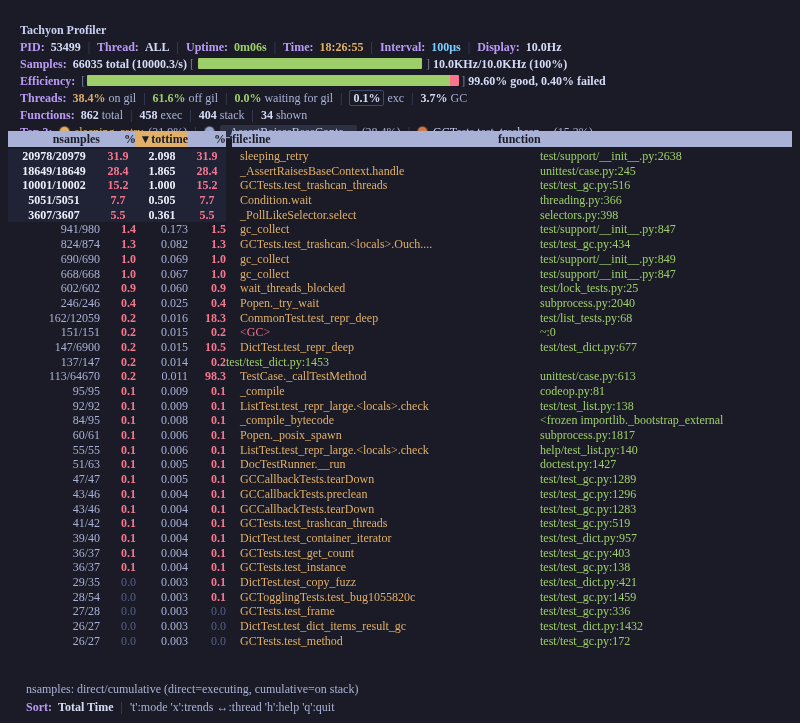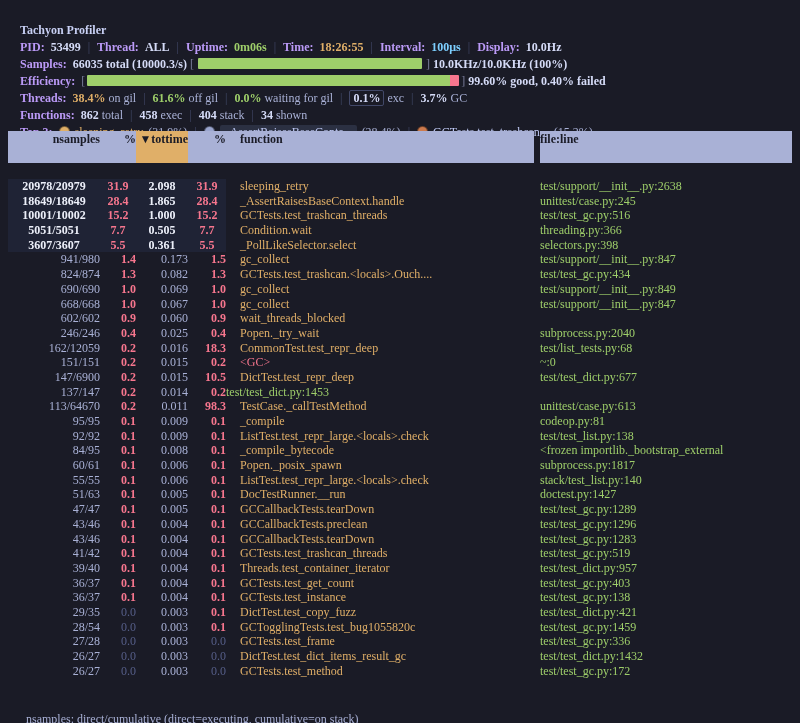--- a/index.html
+++ b/index.html
@@ -32,21 +32,21 @@
          vertical-align:-1px;border:1px solid rgba(0,0,0,.45);}
   .gold{background:#e0af68;}
   .silver{background:#9aa5ce;}
   .bronze{background:#cc7a4e;}
   .top-name{color:#c0caf5;}
   .top-name-1{color:#e0af68;}
   .top-hl{background:#2b3042;border-radius:2px;padding:0 4px;}
   .top-pct{color:#a9b1d6;margin-left:5px;}
 
   
-  .thead{display:flex;margin:7px 8px 16px 8px;height:32px;line-height:16px;
+  .thead{display:flex;margin:7px 8px 2px 8px;height:16px;line-height:16px;
          font-weight:bold;color:#1a1b26;white-space:pre;}
   .thead .cell{background:#a9b1d6;}
   .thead .h-tottime{background:#e0af68;}
   .thead .h-file{margin-left:6px;}
   .cell{display:block;box-sizing:border-box;}
   .c-n{width:92px;text-align:right;}
   .c-p{width:36px;text-align:right;}
   .c-t{width:52px;text-align:right;}
   .c-p2{width:38px;text-align:right;}
   .c-f{flex:1;padding-left:14px;overflow:hidden;text-align:left;}
@@ -97,52 +97,52 @@
 
   <div class="line">
     <span class="lab">Top 3:</span><span class="medal gold"></span><span class="top-name top-name-1">sleeping_retry</span><span class="top-pct">(31.9%)</span><span class="sep">|</span><span class="medal silver"></span><span class="top-name top-hl">_AssertRaisesBaseConte...</span><span class="top-pct">(28.4%)</span><span class="sep">|</span><span class="medal bronze"></span><span class="top-name">GCTests.test_trashcan...</span><span class="top-pct">(15.2%)</span>
   </div>
 
   <div class="thead">
     <span class="cell c-n">nsamples</span>
     <span class="cell c-p">%</span>
     <span class="cell c-t h-tottime">▼tottime</span>
     <span class="cell c-p2">%</span>
+    <span class="cell c-file h-file">file:line</span>
     <span class="cell c-f">function</span>
-    <span class="cell c-file h-file">file:line</span>
   </div>
 
   <div class="tbody">
       <div class="trow hot"><span class="cell c-n hi">20978/20979</span><span class="cell c-p redv">31.9</span><span class="cell c-t hi">2.098</span><span class="cell c-p2 redv">31.9</span><span class="cell c-f">sleeping_retry</span><span class="cell c-file">test/support/__init__.py:2638</span></div>
       <div class="trow hot"><span class="cell c-n hi">18649/18649</span><span class="cell c-p redv">28.4</span><span class="cell c-t hi">1.865</span><span class="cell c-p2 redv">28.4</span><span class="cell c-f">_AssertRaisesBaseContext.handle</span><span class="cell c-file">unittest/case.py:245</span></div>
       <div class="trow hot"><span class="cell c-n hi">10001/10002</span><span class="cell c-p redv">15.2</span><span class="cell c-t hi">1.000</span><span class="cell c-p2 redv">15.2</span><span class="cell c-f">GCTests.test_trashcan_threads</span><span class="cell c-file">test/test_gc.py:516</span></div>
       <div class="trow hot"><span class="cell c-n hi">5051/5051</span><span class="cell c-p redv">7.7</span><span class="cell c-t hi">0.505</span><span class="cell c-p2 redv">7.7</span><span class="cell c-f">Condition.wait</span><span class="cell c-file">threading.py:366</span></div>
       <div class="trow hot"><span class="cell c-n hi">3607/3607</span><span class="cell c-p redv">5.5</span><span class="cell c-t hi">0.361</span><span class="cell c-p2 redv">5.5</span><span class="cell c-f">_PollLikeSelector.select</span><span class="cell c-file">selectors.py:398</span></div>
       <div class="trow"><span class="cell c-n">941/980</span><span class="cell c-p redv">1.4</span><span class="cell c-t">0.173</span><span class="cell c-p2 redv">1.5</span><span class="cell c-f">gc_collect</span><span class="cell c-file">test/support/__init__.py:847</span></div>
       <div class="trow"><span class="cell c-n">824/874</span><span class="cell c-p redv">1.3</span><span class="cell c-t">0.082</span><span class="cell c-p2 redv">1.3</span><span class="cell c-f">GCTests.test_trashcan.&lt;locals&gt;.Ouch....</span><span class="cell c-file">test/test_gc.py:434</span></div>
       <div class="trow"><span class="cell c-n">690/690</span><span class="cell c-p redv">1.0</span><span class="cell c-t">0.069</span><span class="cell c-p2 redv">1.0</span><span class="cell c-f">gc_collect</span><span class="cell c-file">test/support/__init__.py:849</span></div>
       <div class="trow"><span class="cell c-n">668/668</span><span class="cell c-p redv">1.0</span><span class="cell c-t">0.067</span><span class="cell c-p2 redv">1.0</span><span class="cell c-f">gc_collect</span><span class="cell c-file">test/support/__init__.py:847</span></div>
-      <div class="trow"><span class="cell c-n">602/602</span><span class="cell c-p redv">0.9</span><span class="cell c-t">0.060</span><span class="cell c-p2 redv">0.9</span><span class="cell c-f">wait_threads_blocked</span></div>
+      <div class="trow"><span class="cell c-n">602/602</span><span class="cell c-p redv">0.9</span><span class="cell c-t">0.060</span><span class="cell c-p2 redv">0.9</span><span class="cell c-f">wait_threads_blocked</span><span class="cell c-file">test/lock_tests.py:25</span></div>
       <div class="trow"><span class="cell c-n">246/246</span><span class="cell c-p redv">0.4</span><span class="cell c-t">0.025</span><span class="cell c-p2 redv">0.4</span><span class="cell c-f">Popen._try_wait</span><span class="cell c-file">subprocess.py:2040</span></div>
       <div class="trow"><span class="cell c-n">162/12059</span><span class="cell c-p redv">0.2</span><span class="cell c-t">0.016</span><span class="cell c-p2 redv">18.3</span><span class="cell c-f">CommonTest.test_repr_deep</span><span class="cell c-file">test/list_tests.py:68</span></div>
       <div class="trow"><span class="cell c-n">151/151</span><span class="cell c-p redv">0.2</span><span class="cell c-t">0.015</span><span class="cell c-p2 redv">0.2</span><span class="cell c-f gcname">&lt;GC&gt;</span><span class="cell c-file">~:0</span></div>
       <div class="trow"><span class="cell c-n">147/6900</span><span class="cell c-p redv">0.2</span><span class="cell c-t">0.015</span><span class="cell c-p2 redv">10.5</span><span class="cell c-f">DictTest.test_repr_deep</span><span class="cell c-file">test/test_dict.py:677</span></div>
       <div class="trow"><span class="cell c-n">137/147</span><span class="cell c-p redv">0.2</span><span class="cell c-t">0.014</span><span class="cell c-p2 redv">0.2</span><span class="cell c-file">test/test_dict.py:1453</span></div>
       <div class="trow"><span class="cell c-n">113/64670</span><span class="cell c-p redv">0.2</span><span class="cell c-t">0.011</span><span class="cell c-p2 redv">98.3</span><span class="cell c-f">TestCase._callTestMethod</span><span class="cell c-file">unittest/case.py:613</span></div>
       <div class="trow"><span class="cell c-n">95/95</span><span class="cell c-p redv">0.1</span><span class="cell c-t">0.009</span><span class="cell c-p2 redv">0.1</span><span class="cell c-f">_compile</span><span class="cell c-file">codeop.py:81</span></div>
       <div class="trow"><span class="cell c-n">92/92</span><span class="cell c-p redv">0.1</span><span class="cell c-t">0.009</span><span class="cell c-p2 redv">0.1</span><span class="cell c-f">ListTest.test_repr_large.&lt;locals&gt;.check</span><span class="cell c-file">test/test_list.py:138</span></div>
       <div class="trow"><span class="cell c-n">84/95</span><span class="cell c-p redv">0.1</span><span class="cell c-t">0.008</span><span class="cell c-p2 redv">0.1</span><span class="cell c-f">_compile_bytecode</span><span class="cell c-file">&lt;frozen importlib._bootstrap_external</span></div>
       <div class="trow"><span class="cell c-n">60/61</span><span class="cell c-p redv">0.1</span><span class="cell c-t">0.006</span><span class="cell c-p2 redv">0.1</span><span class="cell c-f">Popen._posix_spawn</span><span class="cell c-file">subprocess.py:1817</span></div>
-      <div class="trow"><span class="cell c-n">55/55</span><span class="cell c-p redv">0.1</span><span class="cell c-t">0.006</span><span class="cell c-p2 redv">0.1</span><span class="cell c-f">ListTest.test_repr_large.&lt;locals&gt;.check</span><span class="cell c-file">stack/test_list.py:140</span></div>
+      <div class="trow"><span class="cell c-n">55/55</span><span class="cell c-p redv">0.1</span><span class="cell c-t">0.006</span><span class="cell c-p2 redv">0.1</span><span class="cell c-f">ListTest.test_repr_large.&lt;locals&gt;.check</span><span class="cell c-file">help/test_list.py:140</span></div>
       <div class="trow"><span class="cell c-n">51/63</span><span class="cell c-p redv">0.1</span><span class="cell c-t">0.005</span><span class="cell c-p2 redv">0.1</span><span class="cell c-f">DocTestRunner.__run</span><span class="cell c-file">doctest.py:1427</span></div>
       <div class="trow"><span class="cell c-n">47/47</span><span class="cell c-p redv">0.1</span><span class="cell c-t">0.005</span><span class="cell c-p2 redv">0.1</span><span class="cell c-f">GCCallbackTests.tearDown</span><span class="cell c-file">test/test_gc.py:1289</span></div>
       <div class="trow"><span class="cell c-n">43/46</span><span class="cell c-p redv">0.1</span><span class="cell c-t">0.004</span><span class="cell c-p2 redv">0.1</span><span class="cell c-f">GCCallbackTests.preclean</span><span class="cell c-file">test/test_gc.py:1296</span></div>
       <div class="trow"><span class="cell c-n">43/46</span><span class="cell c-p redv">0.1</span><span class="cell c-t">0.004</span><span class="cell c-p2 redv">0.1</span><span class="cell c-f">GCCallbackTests.tearDown</span><span class="cell c-file">test/test_gc.py:1283</span></div>
       <div class="trow"><span class="cell c-n">41/42</span><span class="cell c-p redv">0.1</span><span class="cell c-t">0.004</span><span class="cell c-p2 redv">0.1</span><span class="cell c-f">GCTests.test_trashcan_threads</span><span class="cell c-file">test/test_gc.py:519</span></div>
-      <div class="trow"><span class="cell c-n">39/40</span><span class="cell c-p redv">0.1</span><span class="cell c-t">0.004</span><span class="cell c-p2 redv">0.1</span><span class="cell c-f">Threads.test_container_iterator</span><span class="cell c-file">test/test_dict.py:957</span></div>
+      <div class="trow"><span class="cell c-n">39/40</span><span class="cell c-p redv">0.1</span><span class="cell c-t">0.004</span><span class="cell c-p2 redv">0.1</span><span class="cell c-f">DictTest.test_container_iterator</span><span class="cell c-file">test/test_dict.py:957</span></div>
       <div class="trow"><span class="cell c-n">36/37</span><span class="cell c-p redv">0.1</span><span class="cell c-t">0.004</span><span class="cell c-p2 redv">0.1</span><span class="cell c-f">GCTests.test_get_count</span><span class="cell c-file">test/test_gc.py:403</span></div>
       <div class="trow"><span class="cell c-n">36/37</span><span class="cell c-p redv">0.1</span><span class="cell c-t">0.004</span><span class="cell c-p2 redv">0.1</span><span class="cell c-f">GCTests.test_instance</span><span class="cell c-file">test/test_gc.py:138</span></div>
       <div class="trow"><span class="cell c-n">29/35</span><span class="cell c-p dimv">0.0</span><span class="cell c-t">0.003</span><span class="cell c-p2 redv">0.1</span><span class="cell c-f">DictTest.test_copy_fuzz</span><span class="cell c-file">test/test_dict.py:421</span></div>
       <div class="trow"><span class="cell c-n">28/54</span><span class="cell c-p dimv">0.0</span><span class="cell c-t">0.003</span><span class="cell c-p2 redv">0.1</span><span class="cell c-f">GCTogglingTests.test_bug1055820c</span><span class="cell c-file">test/test_gc.py:1459</span></div>
       <div class="trow"><span class="cell c-n">27/28</span><span class="cell c-p dimv">0.0</span><span class="cell c-t">0.003</span><span class="cell c-p2 dimv">0.0</span><span class="cell c-f">GCTests.test_frame</span><span class="cell c-file">test/test_gc.py:336</span></div>
       <div class="trow"><span class="cell c-n">26/27</span><span class="cell c-p dimv">0.0</span><span class="cell c-t">0.003</span><span class="cell c-p2 dimv">0.0</span><span class="cell c-f">DictTest.test_dict_items_result_gc</span><span class="cell c-file">test/test_dict.py:1432</span></div>
       <div class="trow"><span class="cell c-n">26/27</span><span class="cell c-p dimv">0.0</span><span class="cell c-t">0.003</span><span class="cell c-p2 dimv">0.0</span><span class="cell c-f">GCTests.test_method</span><span class="cell c-file">test/test_gc.py:172</span></div>
     </div>
 
   <div class="footer">

